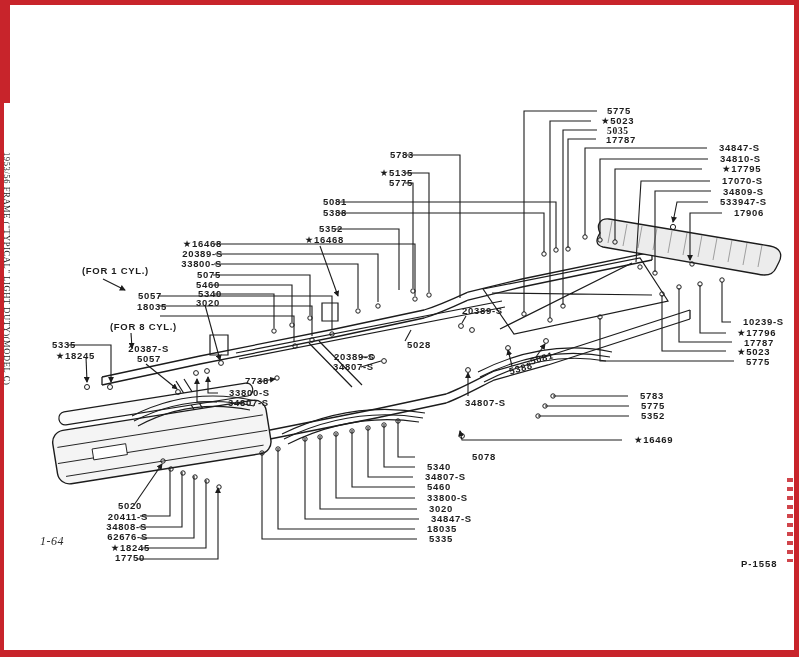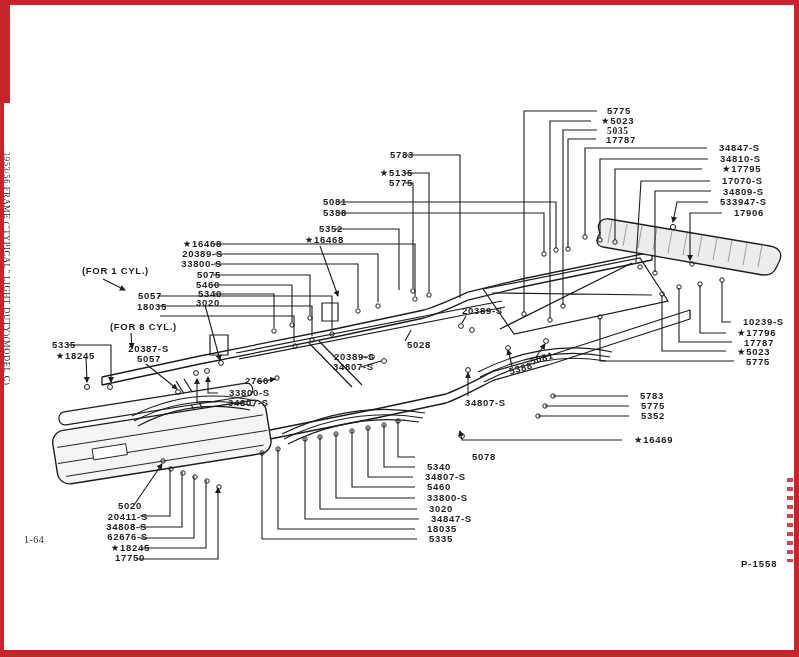--- a/index.html
+++ b/index.html
@@ -22,23 +22,23 @@
     font-size:8.5px;letter-spacing:.6px;color:#222;white-space:nowrap;
   }
   .drawing{position:absolute;left:0;top:0;}
   #callout-layer{position:absolute;left:10px;top:0;width:799px;height:529px;pointer-events:none;}
   .callout{
     position:absolute;white-space:nowrap;color:#1c1c1c;
     font-size:9.5px;font-weight:700;letter-spacing:.7px;line-height:10px;
     transform-origin:left top;
   }
   .date-code{
-    position:absolute;left:24px;top:534px;color:#2a2a2a;
+    position:absolute;left:40px;top:534px;color:#2a2a2a;
     font-family:"Liberation Serif","DejaVu Serif",serif;
-    font-size:10px;letter-spacing:.5px;
+    font-style:italic;font-size:12px;letter-spacing:.5px;
   }
   .plate-number{
     position:absolute;left:741px;top:558px;color:#1c1c1c;
     font-size:9.5px;font-weight:700;letter-spacing:1px;
   }
   .margin-marks{
     position:absolute;right:6px;top:478px;width:6px;height:84px;
     background:repeating-linear-gradient(180deg,#c8242b 0 4px,transparent 4px 9px);
     opacity:.85;
   }
@@ -270,21 +270,21 @@
       <span class="callout" style="left: 157px; top: 302px; transform: translateX(-100%);">18035</span>
       <span class="callout" style="left: 159px; top: 312px; transform: translateX(-100%); margin-top: 32px;">20387-S</span>
       <span class="callout" style="left: 100px; top: 322px;">(FOR 8 CYL.)</span>
       <span class="callout" style="left: 127px; top: 354px;">5057</span>
       <span class="callout" style="left: 66px; top: 340px; transform: translateX(-100%);">5335</span>
       <span class="callout" style="left: 85px; top: 351px; transform: translateX(-100%);">★18245</span>
       <span class="callout" style="left: 452px; top: 306px;">20389-S</span>
       <span class="callout" style="left: 397px; top: 340px;">5028</span>
       <span class="callout" style="left: 324px; top: 352px;">20389-S</span>
       <span class="callout" style="left: 323px; top: 362px;">34807-S</span>
-      <span class="callout" style="left: 235px; top: 376px;">2760</span>
+      <span class="callout" style="left: 235px; top: 376px;">7738</span>
       <span class="callout" style="left: 219px; top: 388px;">33800-S</span>
       <span class="callout" style="left: 218px; top: 398px;">34807-S</span>
       <span class="callout" style="left: 519px; top: 357px; transform: rotate(-16deg);">5081</span>
       <span class="callout" style="left: 498px; top: 367px; transform: rotate(-16deg);">5388</span>
       <span class="callout" style="left: 455px; top: 398px;">34807-S</span>
       <span class="callout" style="left: 417px; top: 452px; padding-left: 45px;">5078</span>
       <span class="callout" style="left: 417px; top: 462px;">5340</span>
       <span class="callout" style="left: 415px; top: 472px;">34807-S</span>
       <span class="callout" style="left: 417px; top: 482px;">5460</span>
       <span class="callout" style="left: 417px; top: 493px;">33800-S</span>

